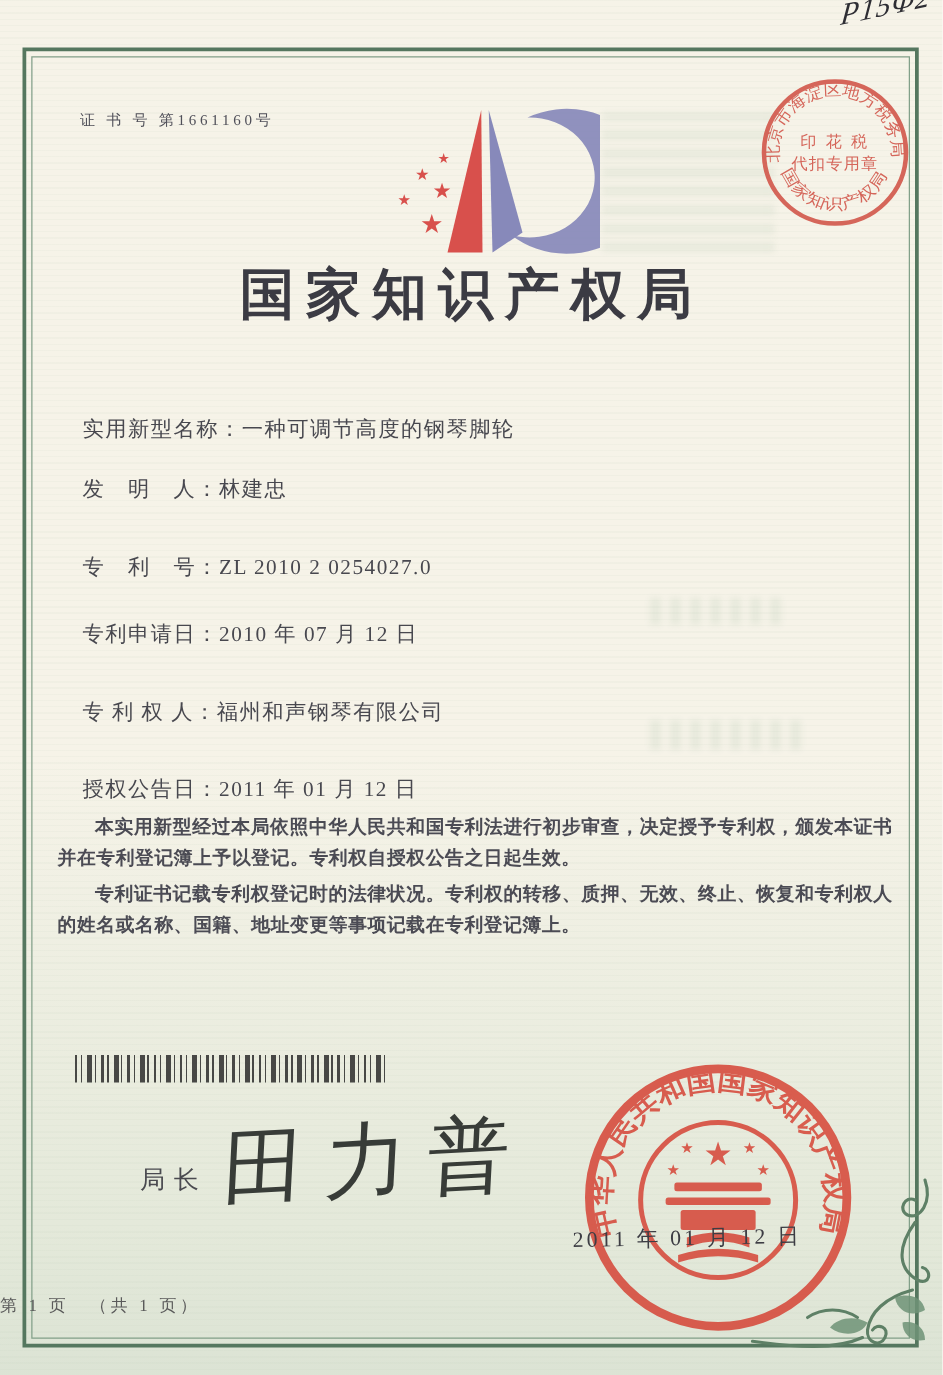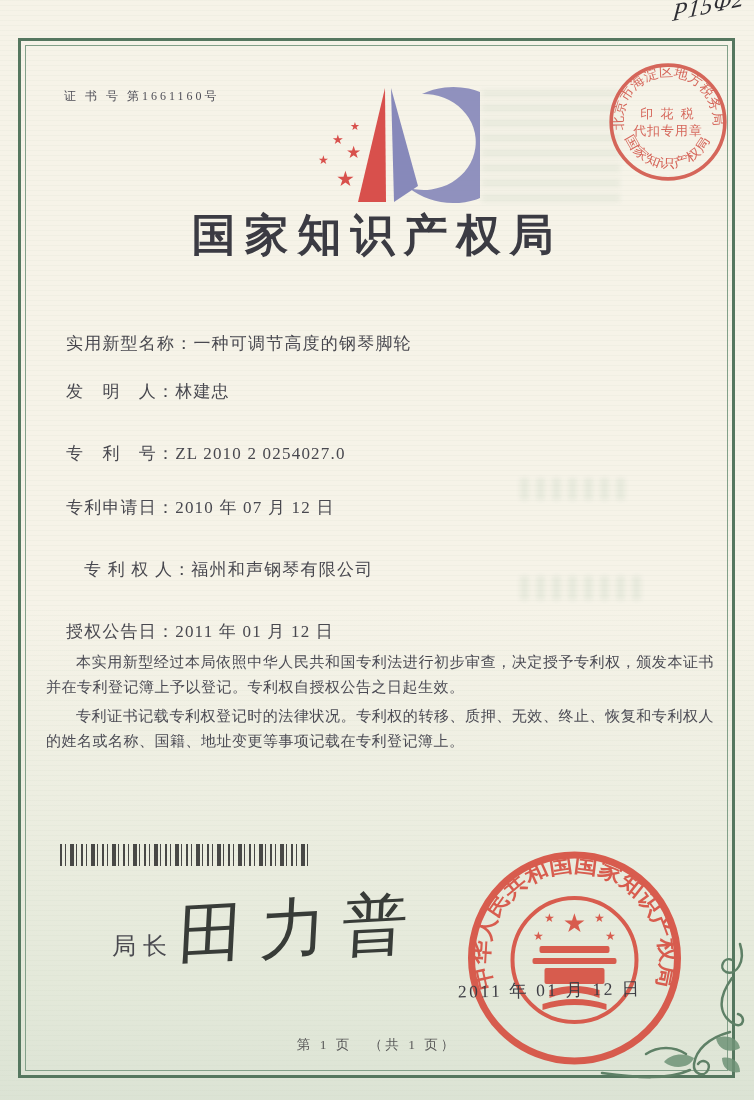--- a/index.html
+++ b/index.html
@@ -19,38 +19,38 @@
   .cert-no { position:absolute; left:64px; top:88px; font-size:12px; letter-spacing:3px;
     color:#4f4f58; }
   .pen-mark { position:absolute; left:672px; top:-8px; font-size:24px; font-style:italic;
     color:#2e2e34; transform:rotate(-12deg) skewX(-18deg); letter-spacing:1px; }
   .logo { position:absolute; left:298px; top:84px; width:182px; height:122px; }
   .stamp { position:absolute; left:606px; top:60px; width:124px; height:124px; opacity:.9; }
   .title { position:absolute; left:0; top:206px; width:100%; text-align:center;
     font-size:44px; font-weight:600; letter-spacing:9px; color:#3b3b43; }
   .field { position:absolute; left:66px; font-size:17px; letter-spacing:1.2px; color:#48484f;
     white-space:nowrap; }
-  .f0{top:332px;} .f1{top:380px;} .f2{top:442px;} .f3{top:496px;} .f4{top:558px;margin-left:18px;} .f5{top:620px;}
+  .f0{top:332px;} .f1{top:380px;} .f2{top:442px;} .f3{top:496px;} .f4{top:558px;} .f5{top:620px;}
   .paras { position:absolute; left:46px; top:650px; width:668px; font-size:15px;
-    line-height:25px; letter-spacing:0.5px; color:#4b4b54; text-align:justify; }
+    line-height:25px; letter-spacing:0.5px; color:#4b4b54; text-align:justify;font-weight:bold; }
   .paras p { text-indent:2em; margin-bottom:4px; }
   .barcode { position:absolute; left:60px; top:844px; width:252px; height:22px; opacity:.85;
     background:repeating-linear-gradient(90deg,
       #2b2b2b 0 2px, rgba(0,0,0,0) 2px 5px,
       #2b2b2b 5px 6px, rgba(0,0,0,0) 6px 10px,
       #2b2b2b 10px 14px, rgba(0,0,0,0) 14px 16px,
       #2b2b2b 16px 17px, rgba(0,0,0,0) 17px 21px); }
-  .sig-title { position:absolute; left:112px; top:930px; font-size:24px; letter-spacing:7px;
+  .sig-title { position:absolute; left:112px; top:930px; font-size:20px; letter-spacing:7px;
     color:#4a4a50; }
   .sig-name { position:absolute; left:178px; top:884px; font-size:66px; color:#383c38;
     letter-spacing:16px; transform:rotate(-3deg) skewX(-6deg); font-weight:400; }
   .seal { position:absolute; left:452px; top:828px; width:245px; height:252px; }
   .seal-date { position:absolute; left:458px; top:978px; font-size:17.5px; letter-spacing:2.5px;
     color:#3d3d44; transform:rotate(-1deg); }
-  .footer { position:absolute; left:0; top:1036px; width:100%; text-align:center;
+  .footer { position:absolute; left:0; top:1036px; width:100%; 
     font-size:13.5px; letter-spacing:3px; color:#5a5a5a; }
   .flourish { position:absolute; left:598px; top:942px; width:150px; height:150px; }
   .ghost { position:absolute; filter:blur(2.5px); opacity:.45; background:
     repeating-linear-gradient(90deg, rgba(120,160,130,0.25) 0 9px, rgba(0,0,0,0) 9px 16px); }
   .g1 { left:482px; top:90px; width:138px; height:112px;
     background:repeating-linear-gradient(0deg, rgba(120,160,130,0.22) 0 8px, rgba(0,0,0,0) 8px 15px); }
   .g2 { left:520px; top:478px; width:112px; height:22px; }
   .g3 { left:520px; top:576px; width:122px; height:24px; }
 </style>
 </head>

